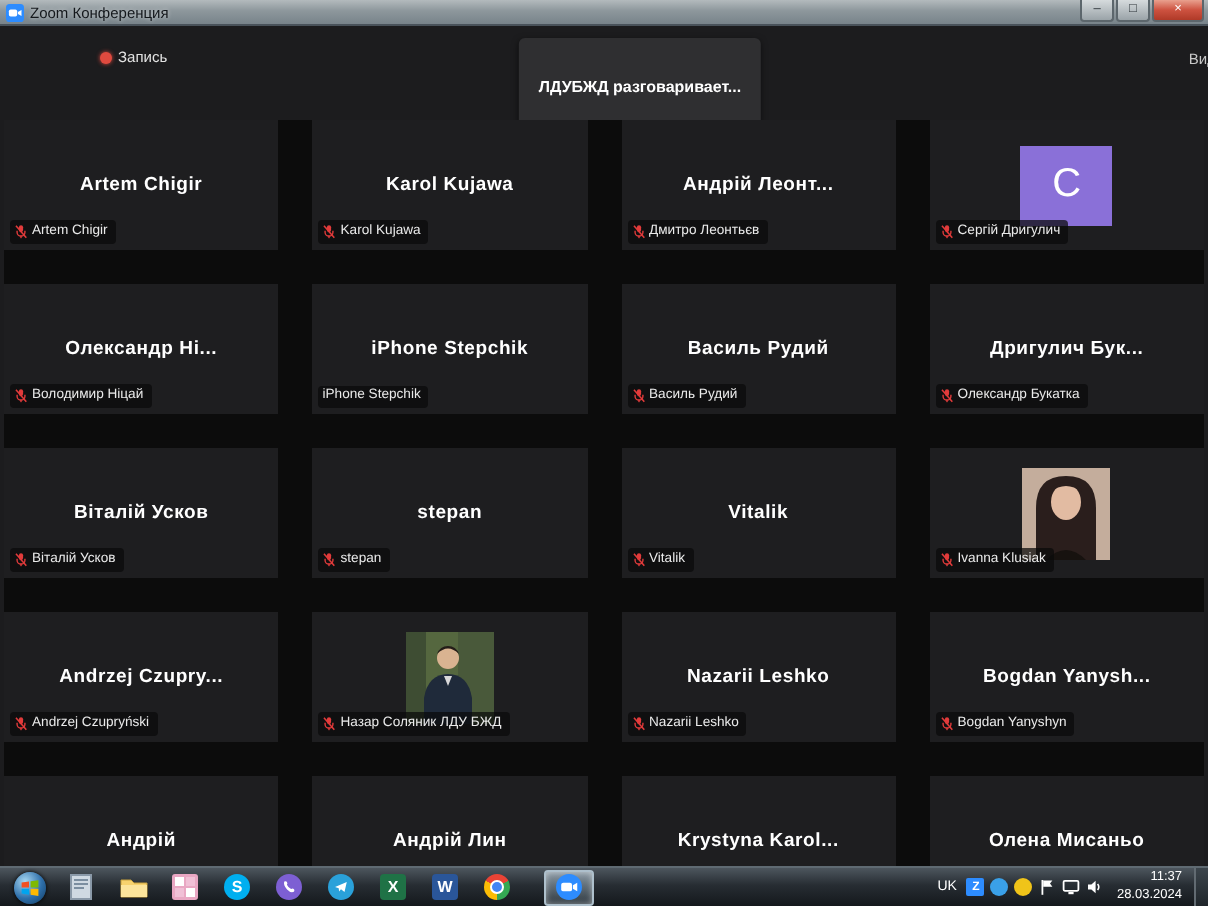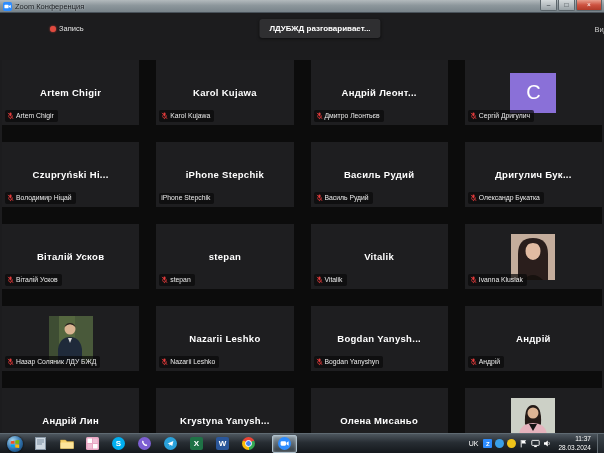--- a/index.html
+++ b/index.html
@@ -18,21 +18,21 @@
     border-radius:0 0 2px 2px;margin-left:1px;cursor:default;}
   .wbtn.close{width:24px;color:#fff;background:linear-gradient(#e9a08e,#cd5240 50%,#b03a28);}
 
   
   .meeting{position:absolute;top:13px;bottom:20px;left:0;right:0;background:#1c1c1e;overflow:hidden;}
   .mtoolbar{position:relative;height:46px;margin-left:36px;}
   .recording{position:absolute;left:14px;top:11px;display:flex;align-items:center;gap:3px;
     color:#e3e3e3;font-size:7.5px;}
   .rec-dot{width:6px;height:6px;border-radius:50%;background:#e04a3f;box-shadow:0 0 2px #e04a3f;}
   .toast{position:absolute;left:50%;top:6px;transform:translateX(-50%);
-    background:#2f2f31;color:#fff;font-weight:bold;font-size:8px;padding:5px 10px;border-radius:3px;
+    background:#2f2f31;color:#fff;font-weight:bold;font-size:8px;padding:20px 10px;border-radius:3px;
     white-space:nowrap;box-shadow:0 1px 3px rgba(0,0,0,.5);}
   .view{position:absolute;right:-4px;top:12px;color:#c9c9c9;font-size:7.5px;}
 
   
   .grid{position:absolute;top:47px;left:2px;right:2px;height:373px;overflow:hidden;
     display:grid;grid-template-columns:repeat(4,1fr);grid-auto-rows:65px;gap:17px;background:#0c0c0c;}
   .tile{position:relative;background:#1e1e20;display:flex;align-items:center;justify-content:center;}
   .tile-name{color:#fff;font-weight:bold;font-size:9.5px;letter-spacing:.3px;text-align:center;
     padding:0 3px;white-space:nowrap;overflow:hidden;}
   .pill{position:absolute;left:3px;bottom:3px;display:flex;align-items:center;gap:2px;
@@ -149,21 +149,21 @@
                 <rect x="3.5" y="0.6" width="3" height="5" rx="1.5" fill="#e23b3b"></rect>
                 <path d="M2.2 4.6v1a2.8 2.8 0 0 0 5.6 0v-1" fill="none" stroke="#e23b3b" stroke-width="1"></path>
                 <rect x="4.5" y="8.2" width="1" height="1.7" fill="#e23b3b"></rect>
                 <line x1="1.4" y1="1" x2="8.8" y2="9.6" stroke="#e23b3b" stroke-width="1.1"></line>
               </svg>
             </span>
             <span class="pill-text">Сергій Дригулич</span>
           </div>
         </div>
         <div class="tile">
-          <div class="tile-name">Czupryński Ні...</div>
+          <div class="tile-name">Олександр Ні...</div>
           <div class="pill">
             <span class="mic">
               <svg viewBox="0 0 10 11" width="7" height="8">
                 <rect x="3.5" y="0.6" width="3" height="5" rx="1.5" fill="#e23b3b"></rect>
                 <path d="M2.2 4.6v1a2.8 2.8 0 0 0 5.6 0v-1" fill="none" stroke="#e23b3b" stroke-width="1"></path>
                 <rect x="4.5" y="8.2" width="1" height="1.7" fill="#e23b3b"></rect>
                 <line x1="1.4" y1="1" x2="8.8" y2="9.6" stroke="#e23b3b" stroke-width="1.1"></line>
               </svg>
             </span>
             <span class="pill-text">Володимир Ніцай</span>
@@ -258,20 +258,34 @@
           <div class="pill">
             <span class="mic">
               <svg viewBox="0 0 10 11" width="7" height="8">
                 <rect x="3.5" y="0.6" width="3" height="5" rx="1.5" fill="#e23b3b"></rect>
                 <path d="M2.2 4.6v1a2.8 2.8 0 0 0 5.6 0v-1" fill="none" stroke="#e23b3b" stroke-width="1"></path>
                 <rect x="4.5" y="8.2" width="1" height="1.7" fill="#e23b3b"></rect>
                 <line x1="1.4" y1="1" x2="8.8" y2="9.6" stroke="#e23b3b" stroke-width="1.1"></line>
               </svg>
             </span>
             <span class="pill-text">Ivanna Klusiak</span>
+          </div>
+        </div>
+        <div class="tile">
+          <div class="tile-name">Andrzej Czupry...</div>
+          <div class="pill">
+            <span class="mic">
+              <svg viewBox="0 0 10 11" width="7" height="8">
+                <rect x="3.5" y="0.6" width="3" height="5" rx="1.5" fill="#e23b3b"></rect>
+                <path d="M2.2 4.6v1a2.8 2.8 0 0 0 5.6 0v-1" fill="none" stroke="#e23b3b" stroke-width="1"></path>
+                <rect x="4.5" y="8.2" width="1" height="1.7" fill="#e23b3b"></rect>
+                <line x1="1.4" y1="1" x2="8.8" y2="9.6" stroke="#e23b3b" stroke-width="1.1"></line>
+              </svg>
+            </span>
+            <span class="pill-text">Andrzej Czupryński</span>
           </div>
         </div>
         <div class="tile">
           <div class="avatar-photo">
             <svg viewBox="0 0 44 46">
               <rect width="44" height="46" fill="#55673f"></rect>
               <rect x="26" width="18" height="46" fill="#49593a"></rect>
               <rect width="10" height="46" fill="#3e4d33"></rect>
               <circle cx="21" cy="13" r="5.5" fill="#d9b391"></circle>
               <path d="M15.5 11Q21 5.5 26.5 11Q25 7 21 7Q17 7 15.5 11Z" fill="#241d18"></path>
@@ -341,21 +355,21 @@
                 <rect x="3.5" y="0.6" width="3" height="5" rx="1.5" fill="#e23b3b"></rect>
                 <path d="M2.2 4.6v1a2.8 2.8 0 0 0 5.6 0v-1" fill="none" stroke="#e23b3b" stroke-width="1"></path>
                 <rect x="4.5" y="8.2" width="1" height="1.7" fill="#e23b3b"></rect>
                 <line x1="1.4" y1="1" x2="8.8" y2="9.6" stroke="#e23b3b" stroke-width="1.1"></line>
               </svg>
             </span>
             <span class="pill-text">Андрій Лин</span>
           </div>
         </div>
         <div class="tile">
-          <div class="tile-name">Krystyna Yanysh...</div>
+          <div class="tile-name">Krystyna Karol...</div>
           <div class="pill">
             <span class="mic">
               <svg viewBox="0 0 10 11" width="7" height="8">
                 <rect x="3.5" y="0.6" width="3" height="5" rx="1.5" fill="#e23b3b"></rect>
                 <path d="M2.2 4.6v1a2.8 2.8 0 0 0 5.6 0v-1" fill="none" stroke="#e23b3b" stroke-width="1"></path>
                 <rect x="4.5" y="8.2" width="1" height="1.7" fill="#e23b3b"></rect>
                 <line x1="1.4" y1="1" x2="8.8" y2="9.6" stroke="#e23b3b" stroke-width="1.1"></line>
               </svg>
             </span>
             <span class="pill-text">Krystyna Bodnarchuk</span>

